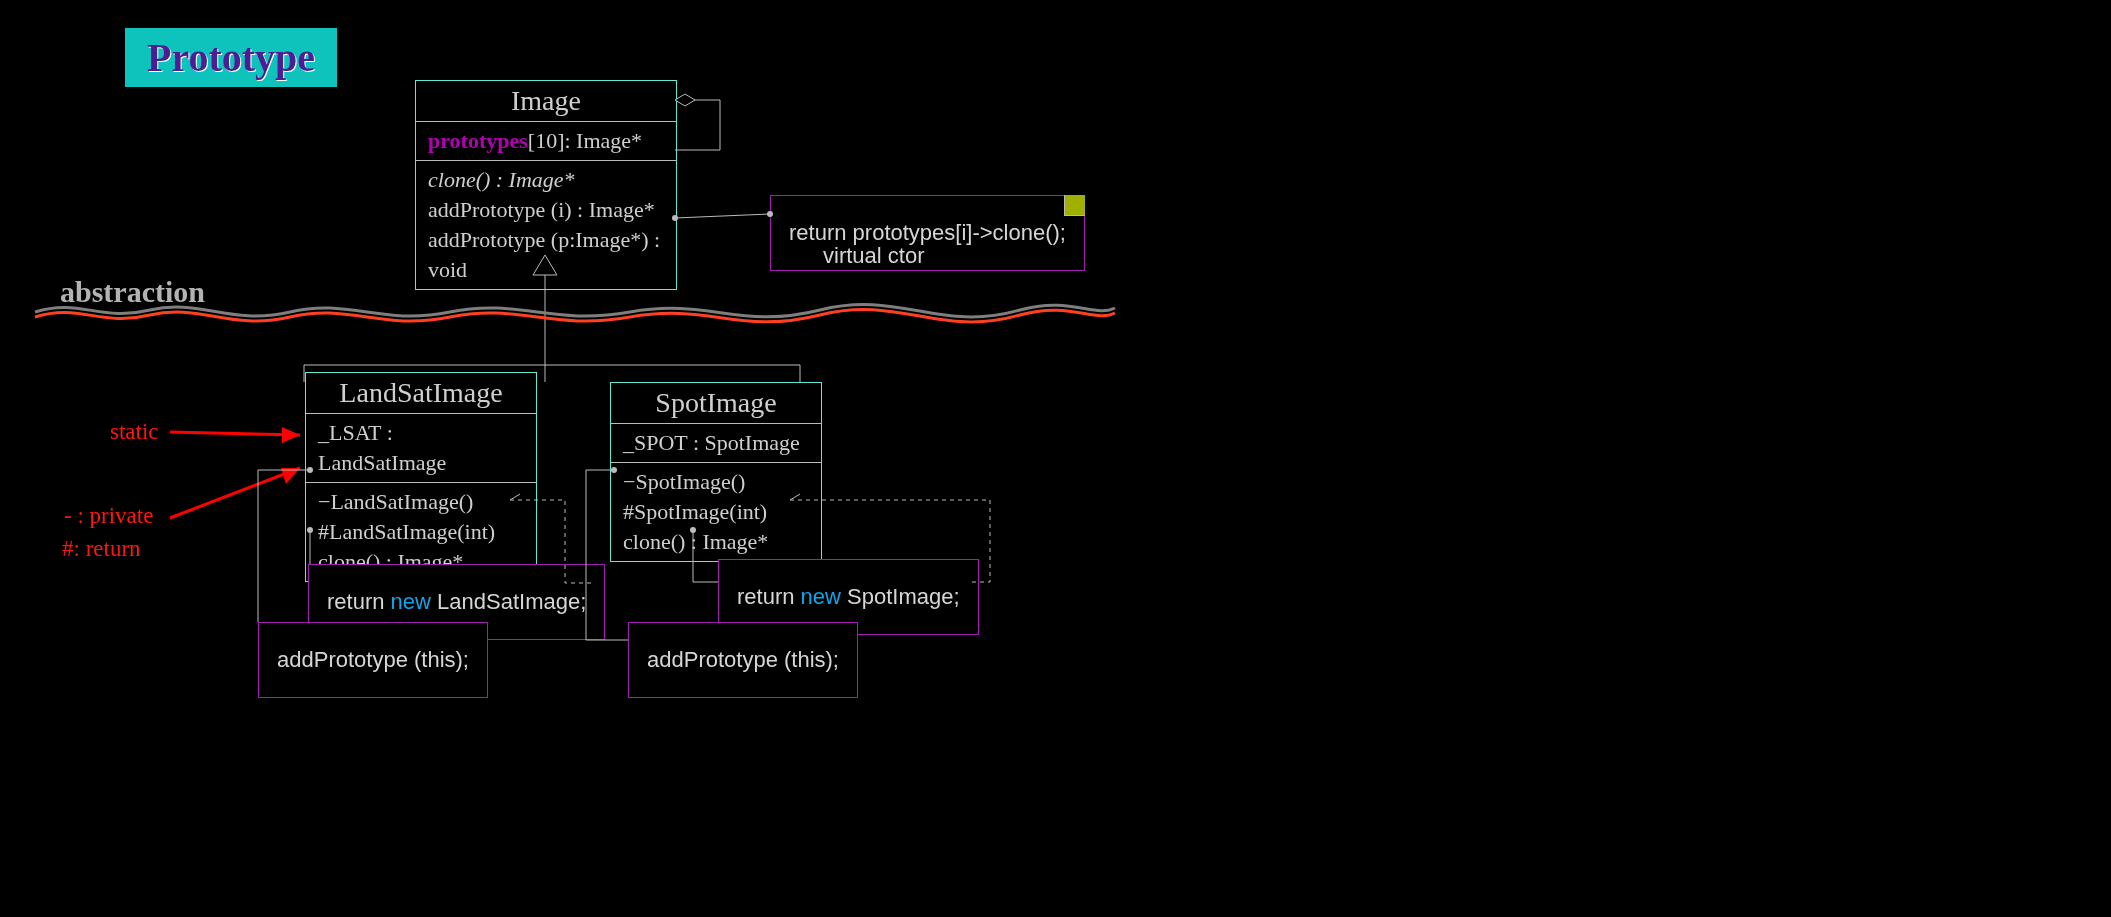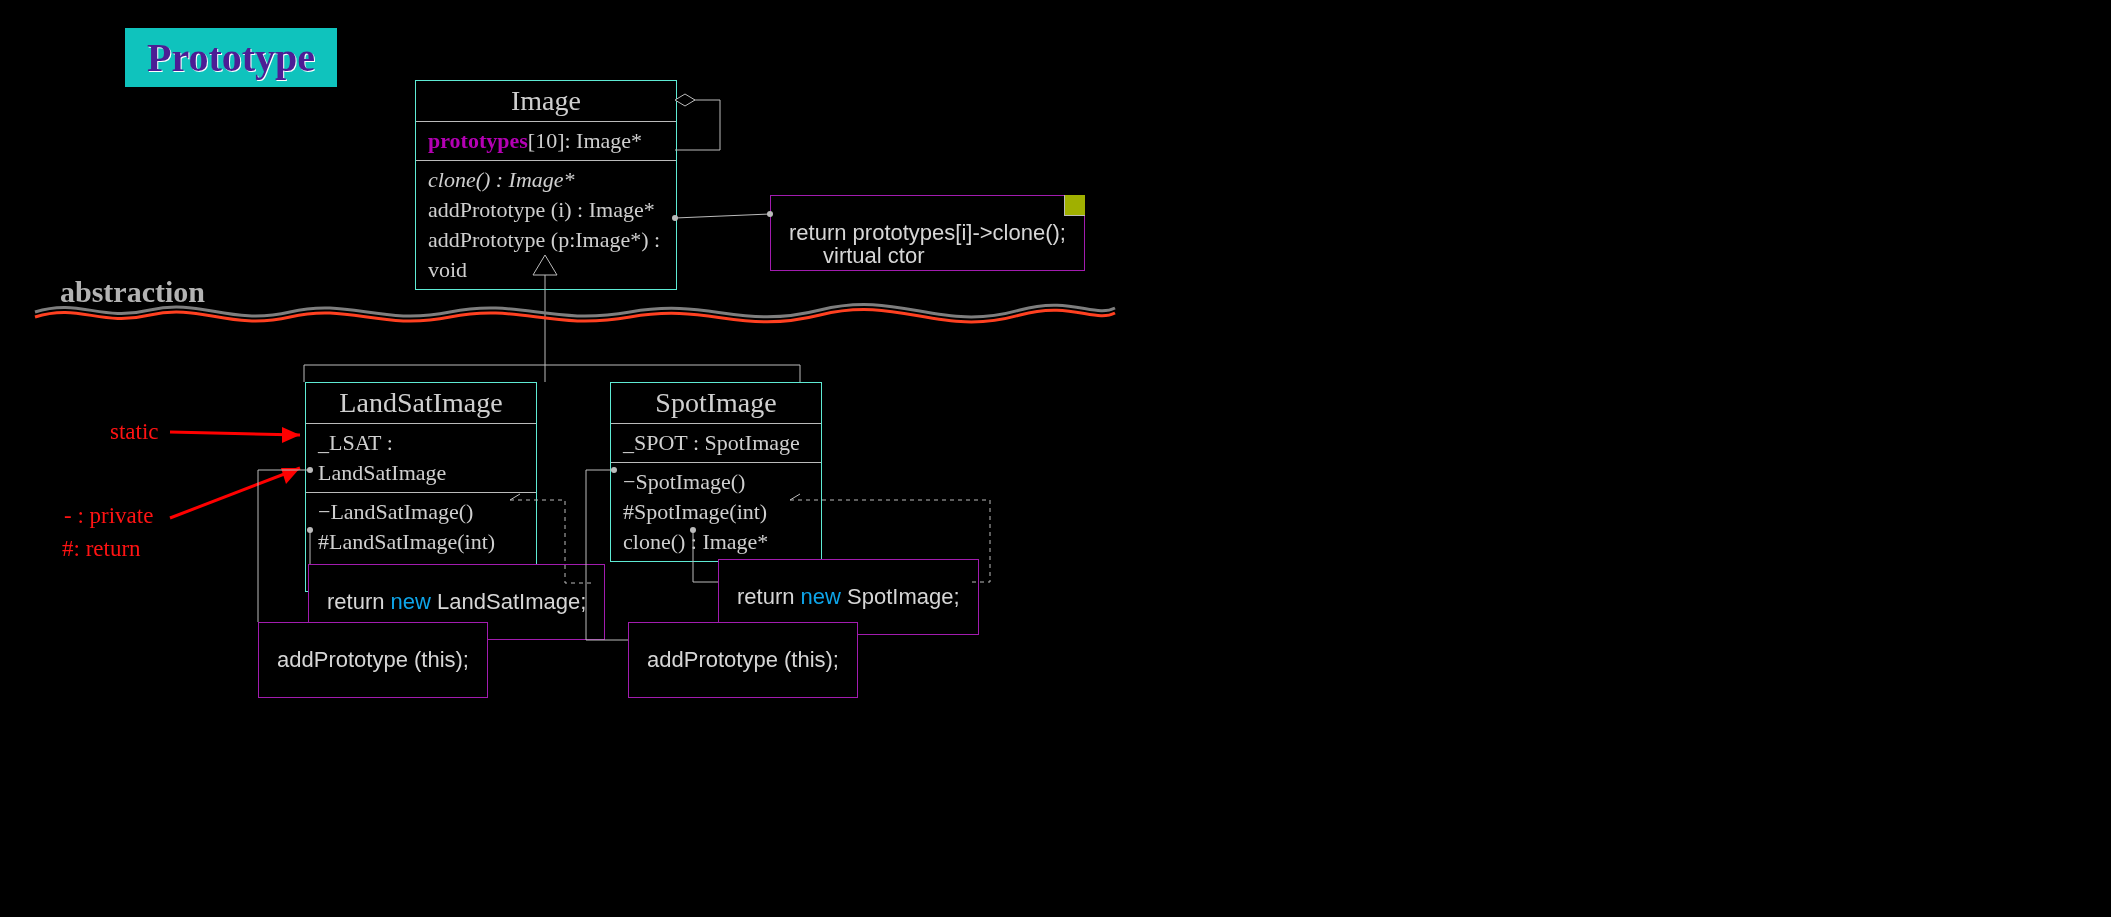--- a/index.html
+++ b/index.html
@@ -42,21 +42,21 @@
     <span class="underline">addPrototype (p:Image*) : void</span>
   </div>
 </div>
 
 <div class="note" style="left:770px;top:195px">
   <div class="fold"></div>
   <span>return prototypes[i]-&gt;clone();</span>
 </div>
 <div class="note-below" style="left:823px;top:243px">virtual ctor</div>
 
-<div class="uml" style="left:305px;top:382px;width:230px">
+<div class="uml" style="left:305px;top:372px;width:230px">
   <div class="hdr">LandSatImage</div>
   <div class="sec"><span class="underline">_LSAT : LandSatImage</span></div>
   <div class="sec">
     <span>−LandSatImage()</span><br>
     <span>#LandSatImage(int)</span><br>
     <span>clone() : Image*</span>
   </div>
 </div>
 
 <div class="uml" style="left:610px;top:382px;width:210px">

